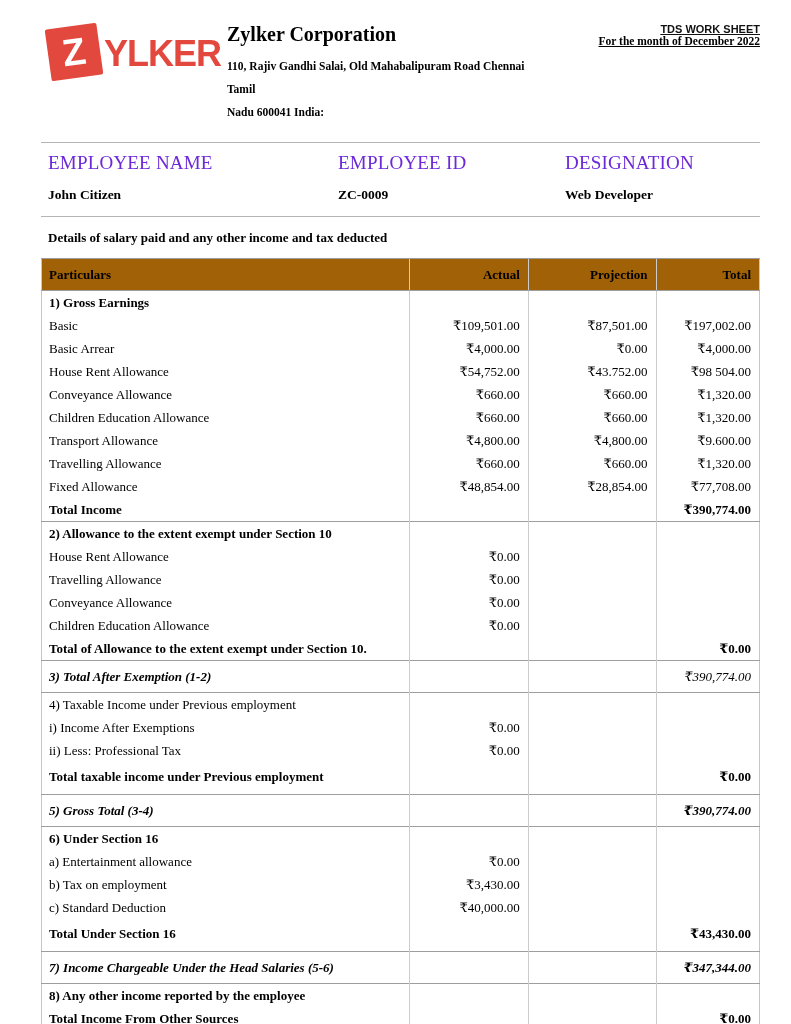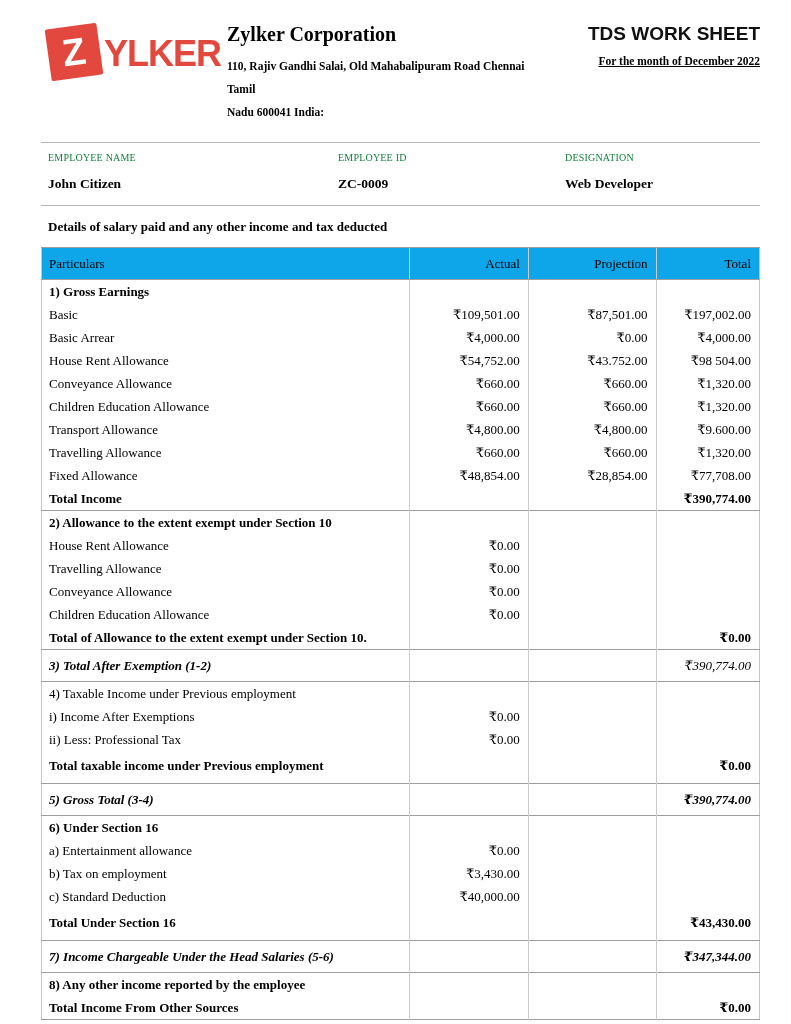--- a/index.html
+++ b/index.html
@@ -27,46 +27,46 @@
     position:absolute; left:63px; top:16px;
     font-family:"Liberation Sans","DejaVu Sans",sans-serif;
     font-weight:700; font-size:36px; line-height:1; color:#e2483d; letter-spacing:-1px;
   }
   .hdr-mid { flex:1 1 auto; padding-top:3px; }
   .company-name { font-size:20px; font-weight:700; margin-bottom:9px; }
   .addr { font-size:11.5px; font-weight:700; line-height:23px; }
   .hdr-right { flex:0 0 auto; width:210px; text-align:right; padding-top:3px; }
   .doc-title {
     font-family:"Liberation Sans","DejaVu Sans",sans-serif;
-    font-size:19px; font-weight:700; color:#111; margin-bottom:10px;
+    font-size:11px; font-weight:700; color:#111; text-decoration:underline;
   }
   .doc-subtitle { font-size:11.5px; font-weight:700;text-decoration:underline; }
 
   
   .emp {
     margin-top:18px;
     border-top:1px solid #b5b5b5; border-bottom:1px solid #b5b5b5;
     padding:9px 0 13px 7px;
     display:grid; grid-template-columns:290px 227px auto;
   }
-  .emp-label { font-size:10px; color:#15803d; letter-spacing:0.2px; }
+  .emp-label { font-size:19px; color:#6d28d9; letter-spacing:0.2px; }
   .emp-value { font-size:13.5px; font-weight:700; margin-top:13px; }
 
   
   .details-heading { font-size:13px; font-weight:700; margin:13px 0 12px 7px; }
 
   
   table.sheet {
     width:100%; border-collapse:collapse; table-layout:fixed;
     font-size:13px; line-height:15px;
     border-left:1px solid #c6c6c6; border-right:1px solid #c6c6c6;
     border-bottom:1px solid #9e9e9e;
   }
   table.sheet thead th {
-    background:#0ea5e9; font-weight:400; font-size:13px;
+    background:#a16207; font-weight:700; font-size:13px;
     border-top:1px solid #9e9e9e; border-bottom:1px solid #9e9e9e;
     padding:8px 8px;
   }
   table.sheet th.col-p { text-align:left; padding-left:7px; }
   table.sheet th.col-num { text-align:right; }
   table.sheet td + td, table.sheet th + th { border-left:1px solid #cccccc; }
   table.sheet tbody { border-top:1px solid #9e9e9e; }
   table.sheet tbody:first-of-type { border-top:none; }
   table.sheet td { padding:4px 8px; vertical-align:top; }
   table.sheet td.col-p { text-align:left; padding-left:7px; padding-right:4px; }

